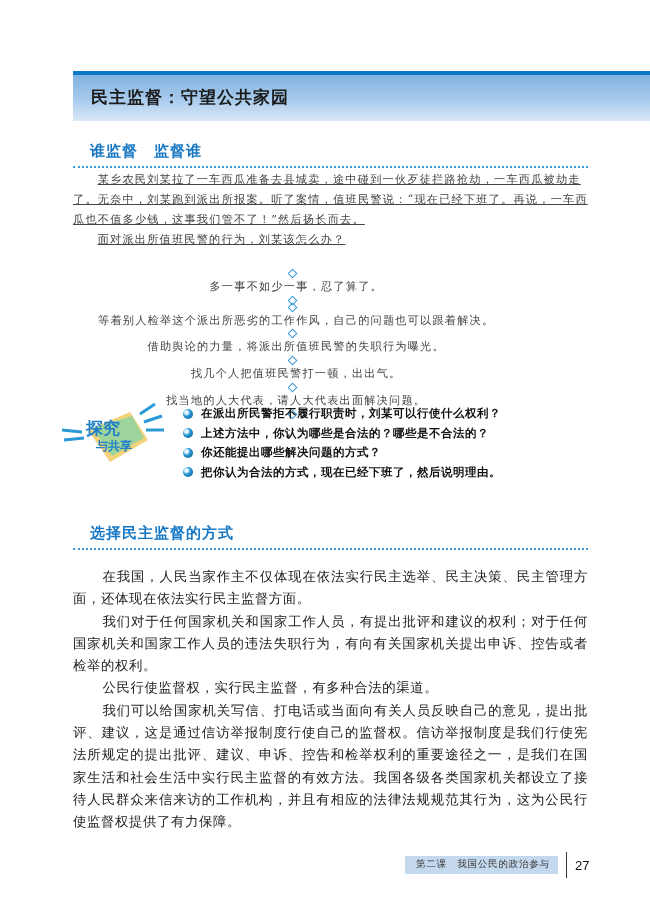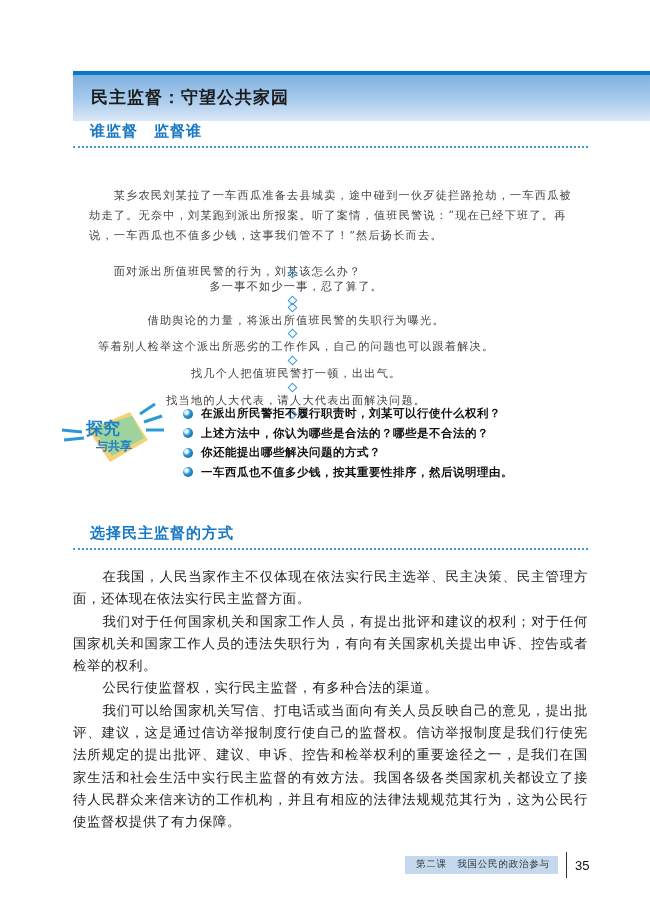--- a/index.html
+++ b/index.html
@@ -10,21 +10,21 @@
                border-top: 4px solid #0a78c2;
                background: linear-gradient(180deg, #7fb2e0 0%, #a9cbec 55%, #dbe9f7 100%); }
   .title-bar .t { position: absolute; left: 18px; top: 11px; font-size: 17px; font-weight: bold;
                   color: #1b1b1b; letter-spacing: 1px; font-family: "DejaVu Serif", serif; }
   .sec-head { position: absolute; left: 73px; width: 515px; height: 26px;
               border-bottom: 2px dotted #3a9ad8; }
   .sec-head .h { position: absolute; left: 17px; top: 2px; font-size: 15px; font-weight: bold;
                  color: #1677c4; font-family: "DejaVu Sans", sans-serif; letter-spacing: 1px; }
   .story { position: absolute; left: 73px; top: 170px; width: 515px; font-size: 11.2px;
            line-height: 20px; color: #444; letter-spacing: 1.2px; font-family: "DejaVu Serif", serif; }
-  .story p { margin: 16px; text-indent: 2.2em; }
+  .story p { margin: 0; text-indent: 2.2em; text-decoration: underline; }
   .options { position: absolute; left: 98px; top: 270px; font-size: 11.2px; line-height: 19.7px;
              color: #444; letter-spacing: 1.2px; font-family: "DejaVu Serif", serif; }
   .options .row { display: flex; align-items: center; flex-direction: column; }
   .diamond { display: inline-block; width: 5px; height: 5px; border: 1.3px solid #3a9ad8;
              transform: rotate(45deg); margin: 0 10px 0 2px; }
   .explore { position: absolute; left: 60px; top: 400px; width: 110px; height: 70px; }
   .questions { position: absolute; left: 183px; top: 404px; font-size: 11.5px; line-height: 19.5px;
                color: #111; font-family: "DejaVu Sans", sans-serif; letter-spacing: 0.5px; font-weight: bold; }
   .questions .row { display: flex; align-items: center; }
   .ball { width: 10px; height: 10px; border-radius: 50%; margin-right: 8px;
@@ -41,44 +41,44 @@
 </style>
 </head>
 <body>
 
 <div class="page">
 
   <div class="title-bar">
     <div class="t">民主监督：守望公共家园</div>
   </div>
 
-  <div class="sec-head" style="top:120px;">
+  <div class="sec-head" style="top:140px;">
     <div class="h">谁监督　监督谁</div>
   </div>
 
   <div class="story">
     <p>某乡农民刘某拉了一车西瓜准备去县城卖，途中碰到一伙歹徒拦路抢劫，一车西瓜被劫走了。无奈中，刘某跑到派出所报案。听了案情，值班民警说：“现在已经下班了。再说，一车西瓜也不值多少钱，这事我们管不了！”然后扬长而去。</p>
     <p>面对派出所值班民警的行为，刘某该怎么办？</p>
   </div>
 
   <div class="options">
     <div class="row">
         <span class="diamond"></span>
         <span>多一事不如少一事，忍了算了。</span>
       </div>
     <div class="row">
         <span class="diamond"></span>
       </div>
     <div class="row">
         <span class="diamond"></span>
-        <span>借助舆论的力量，将派出所值班民警的失职行为曝光。</span>
+        <span>等着别人检举这个派出所恶劣的工作作风，自己的问题也可以跟着解决。</span>
       </div>
     <div class="row">
         <span class="diamond"></span>
-        <span>等着别人检举这个派出所恶劣的工作作风，自己的问题也可以跟着解决。</span>
+        <span>借助舆论的力量，将派出所值班民警的失职行为曝光。</span>
       </div>
     <div class="row">
         <span class="diamond"></span>
         <span>找几个人把值班民警打一顿，出出气。</span>
       </div>
     <div class="row">
         <span class="diamond"></span>
         <span>找当地的人大代表，请人大代表出面解决问题。</span>
       </div>
     <div class="row">
@@ -109,34 +109,34 @@
     <div class="row">
         <span class="ball"></span>
         <span>上述方法中，你认为哪些是合法的？哪些是不合法的？</span>
       </div>
     <div class="row">
         <span class="ball"></span>
         <span>你还能提出哪些解决问题的方式？</span>
       </div>
     <div class="row">
         <span class="ball"></span>
-        <span>一车西瓜也不值多少钱，按其重要性排序，然后说明理由。</span>
+        <span>把你认为合法的方式，现在已经下班了，然后说明理由。</span>
       </div>
   </div>
 
   <div class="sec-head" style="top:522px;">
     <div class="h">选择民主监督的方式</div>
   </div>
 
   <div class="body-text">
     <p>在我国，人民当家作主不仅体现在依法实行民主选举、民主决策、民主管理方面，还体现在依法实行民主监督方面。</p>
     <p>我们对于任何国家机关和国家工作人员，有提出批评和建议的权利；对于任何国家机关和国家工作人员的违法失职行为，有向有关国家机关提出申诉、控告或者检举的权利。</p>
     <p>公民行使监督权，实行民主监督，有多种合法的渠道。</p>
     <p>我们可以给国家机关写信、打电话或当面向有关人员反映自己的意见，提出批评、建议，这是通过信访举报制度行使自己的监督权。信访举报制度是我们行使宪法所规定的提出批评、建议、申诉、控告和检举权利的重要途径之一，是我们在国家生活和社会生活中实行民主监督的有效方法。我国各级各类国家机关都设立了接待人民群众来信来访的工作机构，并且有相应的法律法规规范其行为，这为公民行使监督权提供了有力保障。</p>
   </div>
 
   <div class="footer">
     <span class="lesson">第二课　我国公民的政治参与</span>
     <span class="sep"></span>
-    <span class="num">35</span>
+    <span class="num">27</span>
   </div>
 
 </div>
 
 </body></html>

